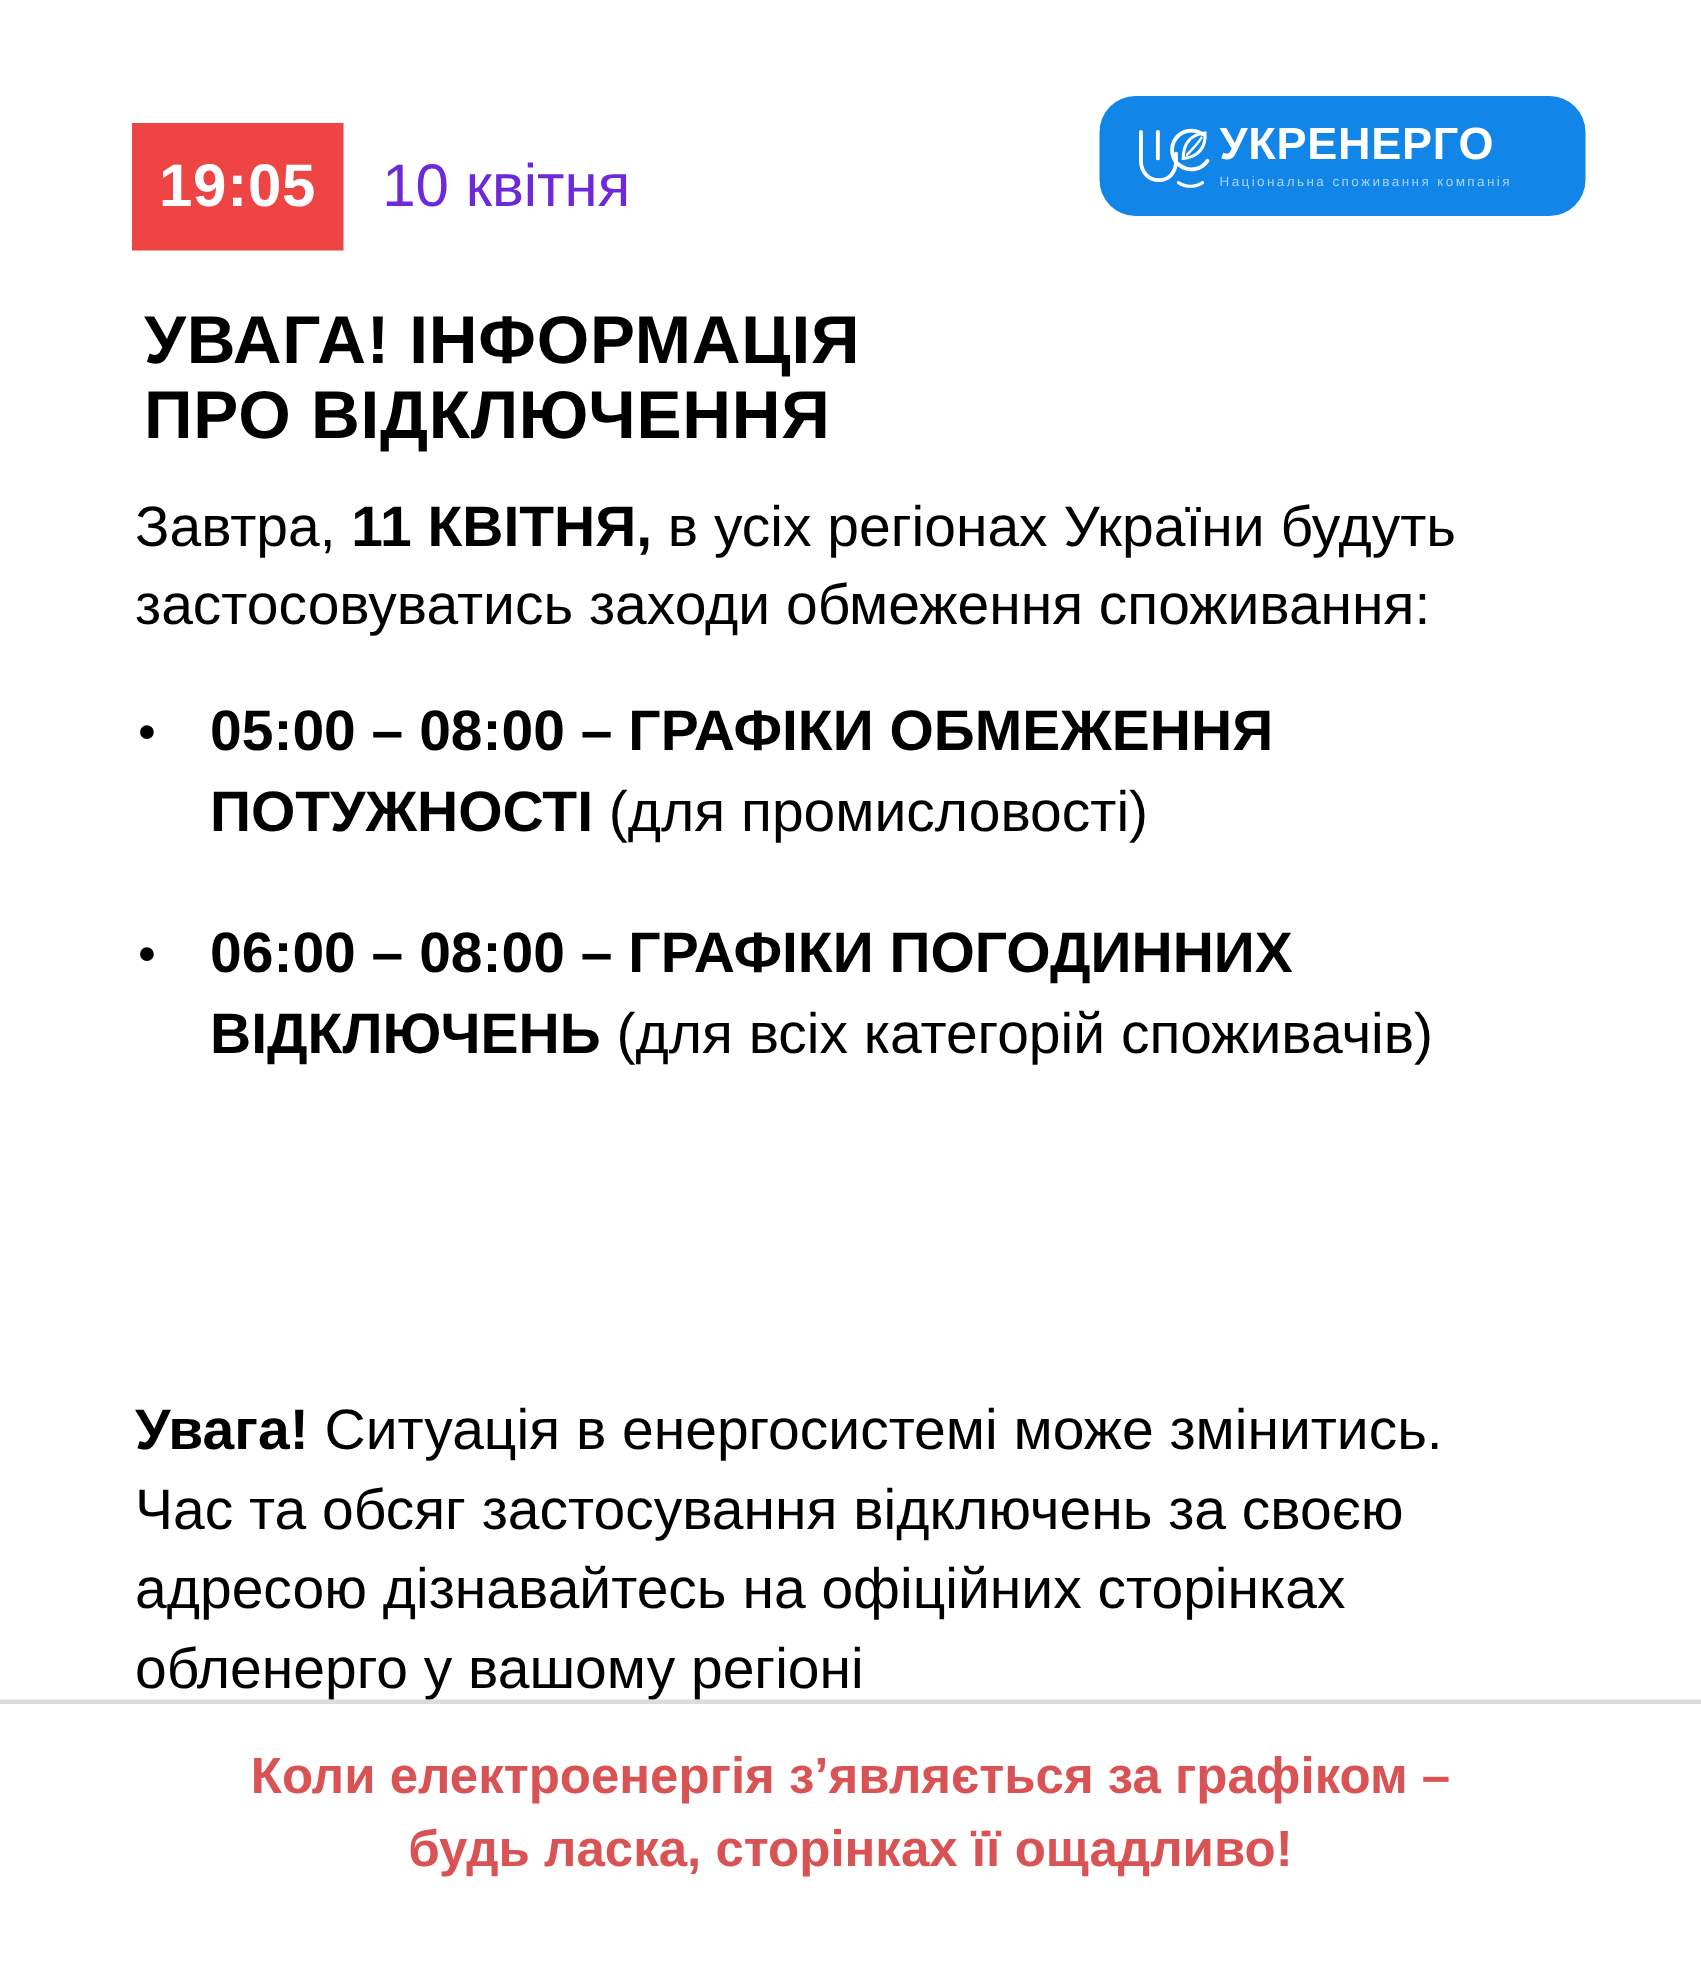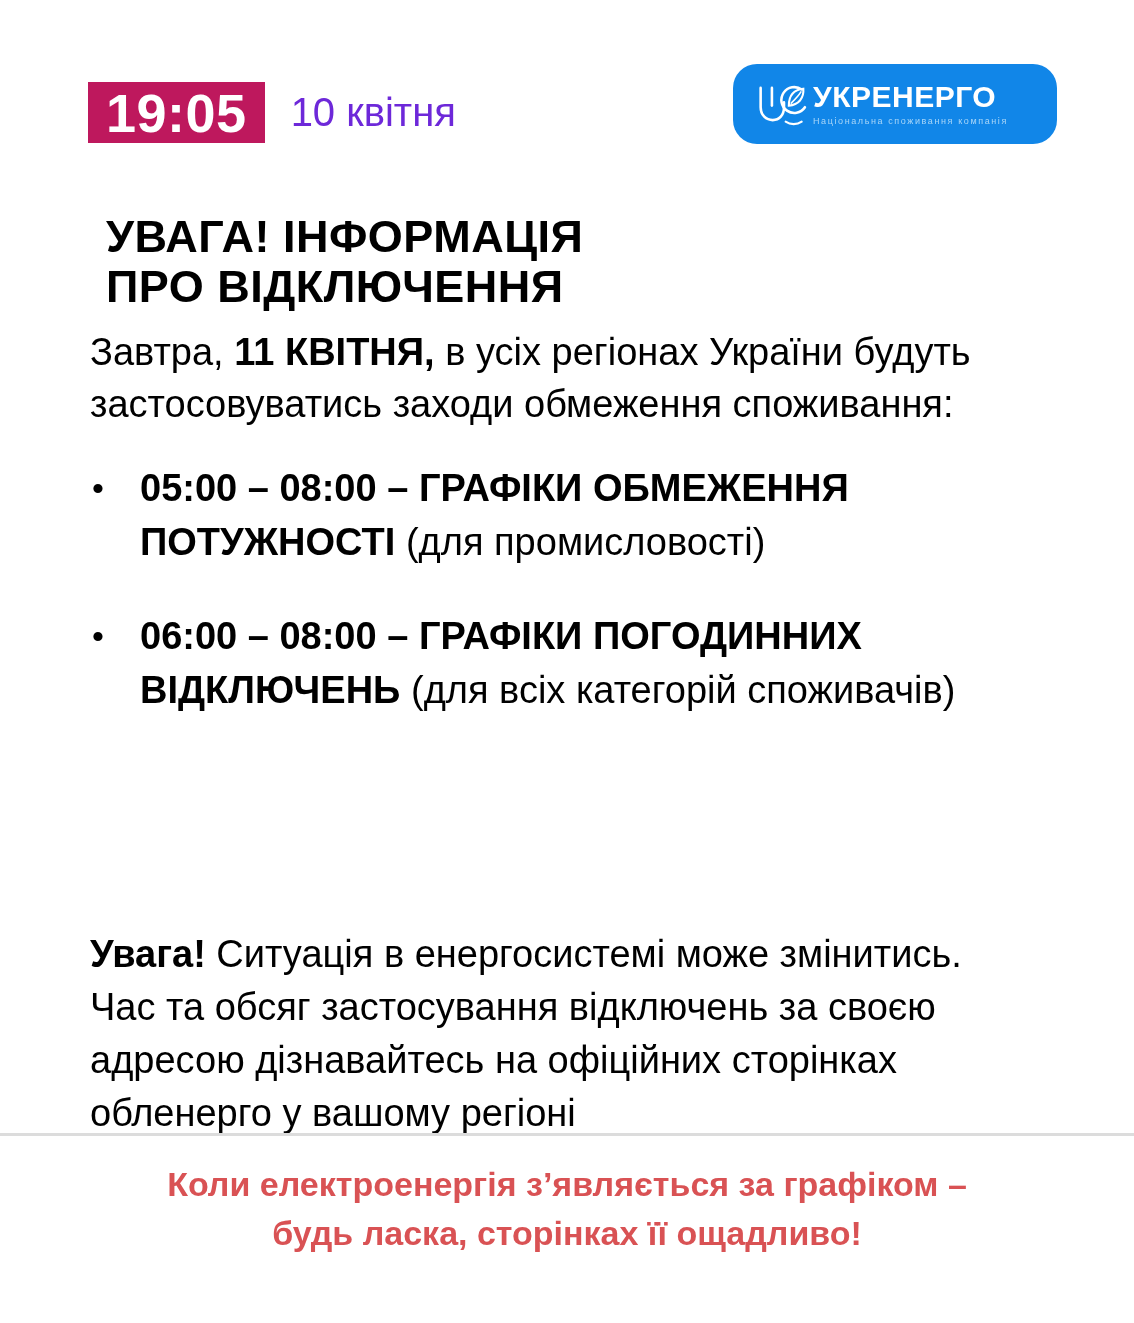--- a/index.html
+++ b/index.html
@@ -15,26 +15,26 @@
   
   .header-left {
     position: absolute;
     top: 82px;
     left: 88px;
     display: flex;
     align-items: center;
     gap: 26px;
   }
   .time-badge {
-    background: #be185d;
+    background: #ef4444;
     color: #ffffff;
     font-weight: bold;
-    font-size: 54px;
+    font-size: 40px;
     height: 61px;
-    padding: 0 18px;
+    padding: 12px 18px;
     display: flex;
     align-items: center;
     letter-spacing: 0.5px;
   }
   .date-label {
     font-size: 40px;
     color: #6d28d9;
   }
   .logo-pill {
     position: absolute;
@@ -63,21 +63,21 @@
     font-size: 9px;
     letter-spacing: 1.6px;
     margin-top: 5px;
     white-space: nowrap;
   }
   
   .main-heading {
     position: absolute;
     top: 196px;
     left: 90px;
-    margin: 16px;
+    margin: 6px;
     font-size: 45px;
     line-height: 50px;
     font-weight: bold;
     letter-spacing: 0.5px;
     color: #000000;
   }
   
   .intro-par {
     position: absolute;
     top: 326px;

